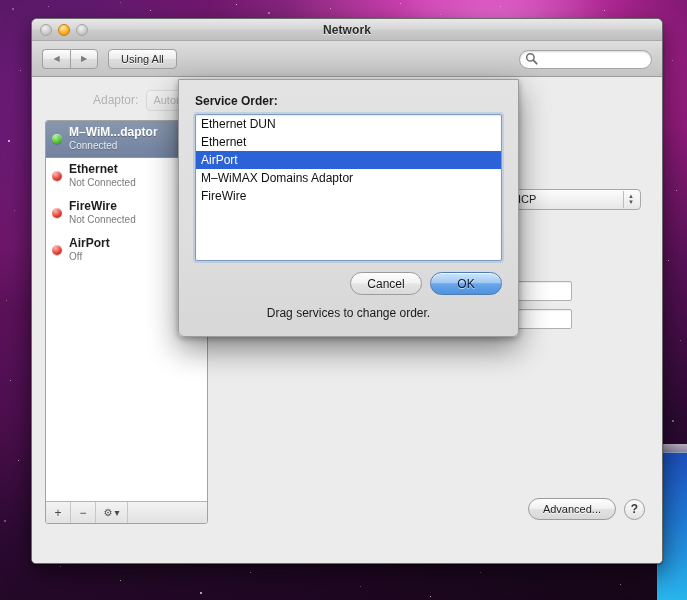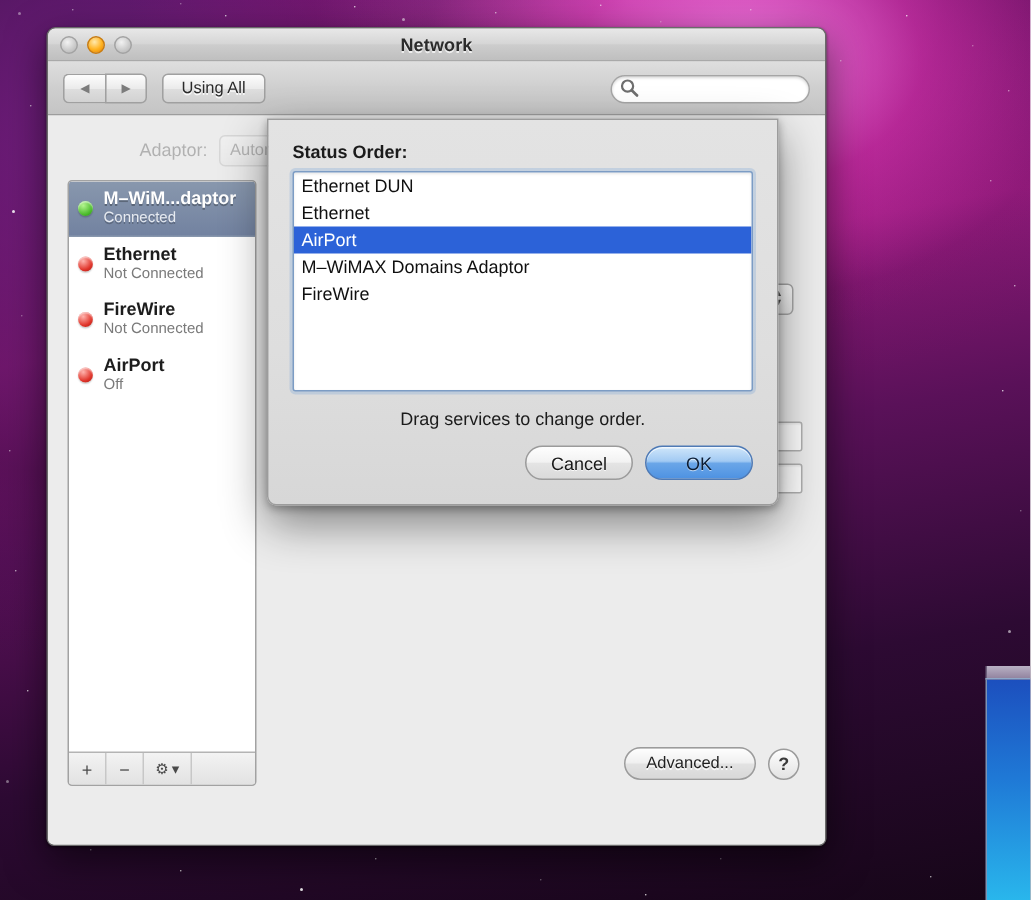--- a/index.html
+++ b/index.html
@@ -43,21 +43,21 @@
     left: 657px; top: 444px;
     width: 40px; height: 9px;
     background: linear-gradient(180deg, #b9b1c4, #8e7f9c);
     border-left: 1px solid #6c5f7a;
   }
 
   
   #window {
     position: absolute;
     left: 31px; top: 18px;
-    width: 520px; height: 546px;
+    width: 632px; height: 546px;
     background: #ececec;
     border: 1px solid #6a6a6a;
     border-radius: 6px 6px 5px 5px;
     box-shadow: 0 9px 26px rgba(0,0,0,.55), 0 1px 2px rgba(0,0,0,.4);
     overflow: hidden;
   }
 
   #titlebar {
     position: relative;
     height: 22px;
@@ -489,29 +489,29 @@
           <div id="advanced-row">
             <div id="advanced-btn">Advanced...</div>
             <div id="help-btn">?</div>
           </div>
         </div>
 
       </div>
     </div>
 
     <div id="sheet">
-      <div id="sheet-label">Status Order:</div>
+      <div id="sheet-label">Service Order:</div>
       <div id="order-list">
           <div class="order-item">Ethernet DUN</div>
           <div class="order-item">Ethernet</div>
           <div class="order-item selected">AirPort</div>
           <div class="order-item">M–WiMAX Domains Adaptor</div>
           <div class="order-item">FireWire</div>
         </div>
-      <div id="sheet-hint">Drag services to change order.</div>
       <div id="sheet-buttons">
         <div class="sheet-btn">Cancel</div>
         <div class="sheet-btn default">OK</div>
       </div>
+      <div id="sheet-hint">Drag services to change order.</div>
     </div>
 
   </div>
 </div>
 
 </body></html>

